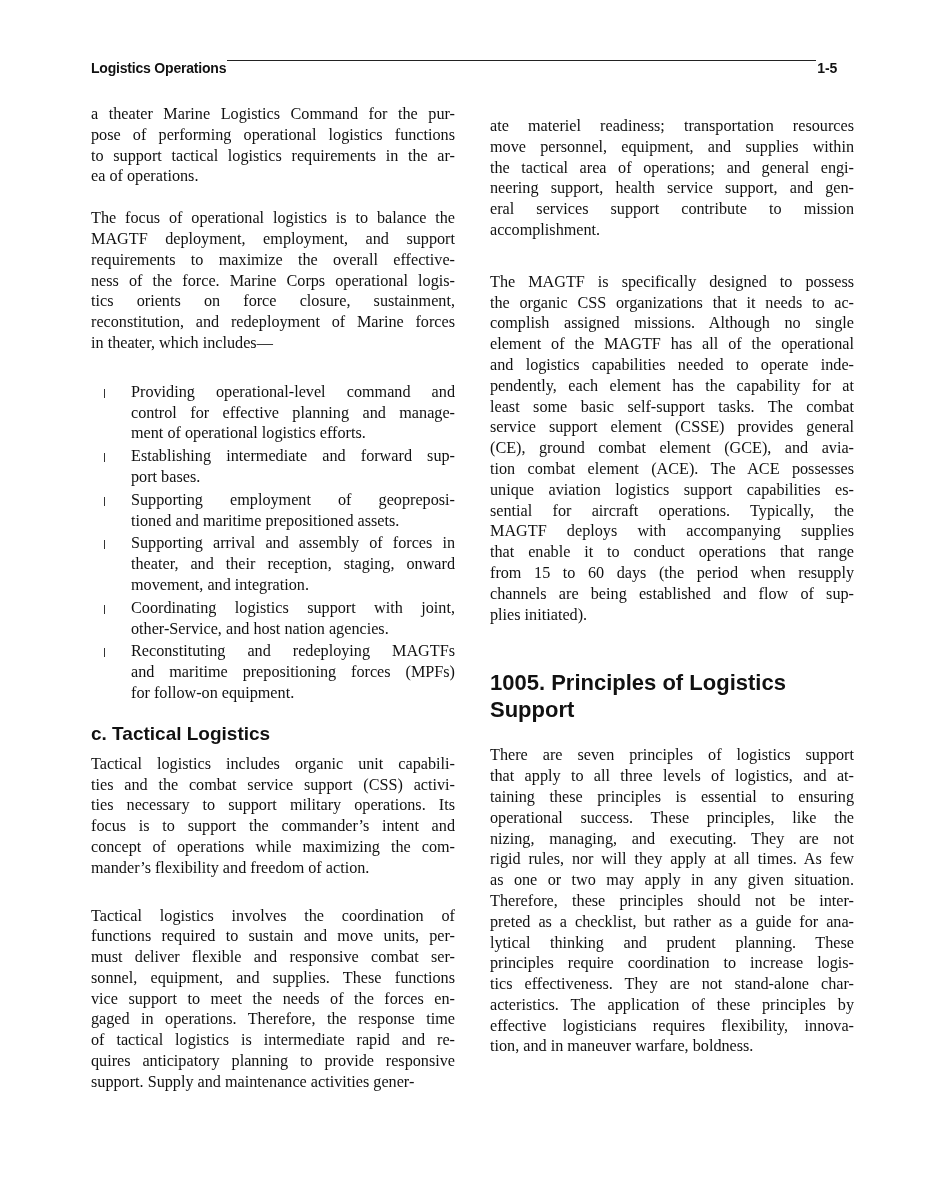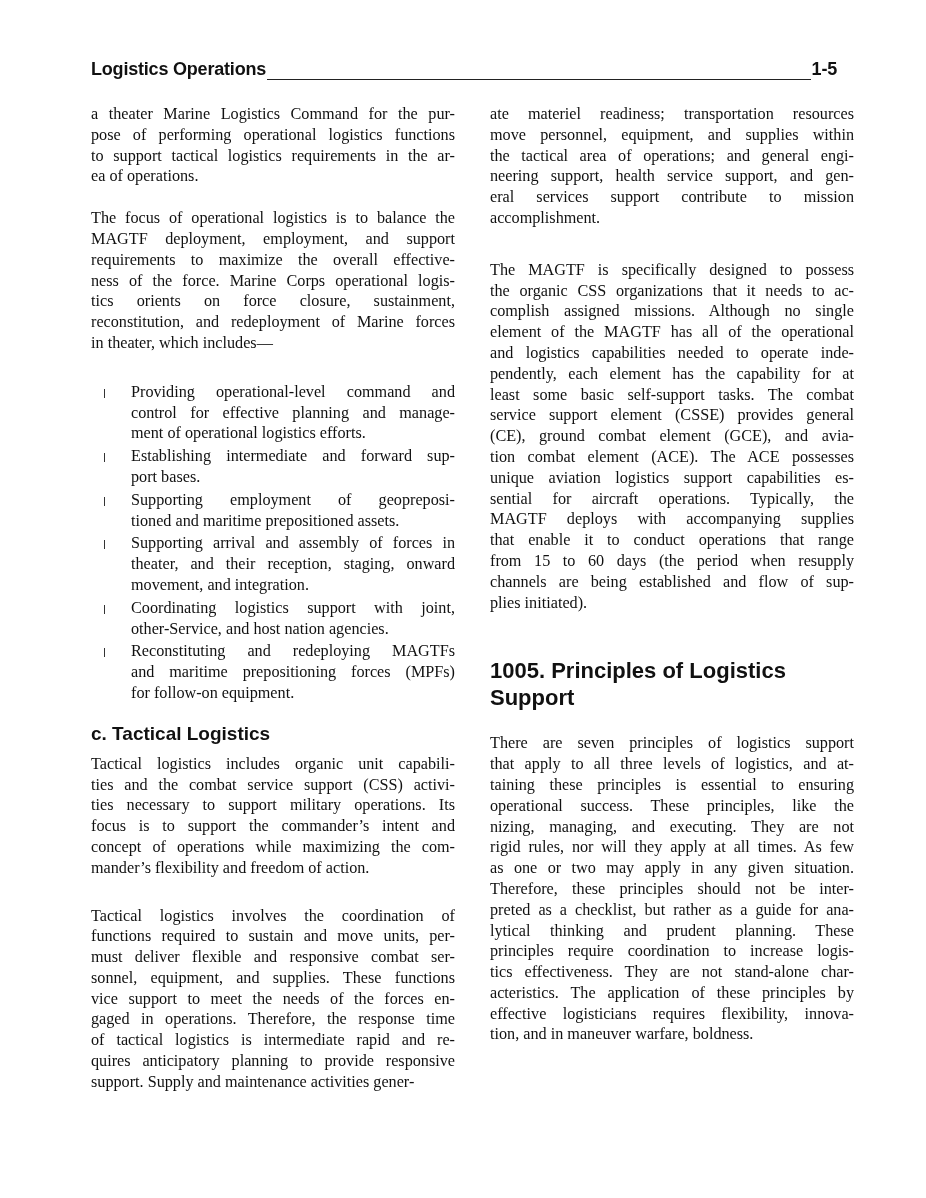--- a/index.html
+++ b/index.html
@@ -1,22 +1,22 @@
 <!DOCTYPE html>
 <html><head>
 <meta charset="utf-8">
 <style>
   html, body { margin: 0; padding: 0; background: #ffffff; }
   body { width: 926px; height: 1198px; position: relative; overflow: hidden; color: #111; }
-  .header { position: absolute; left: 91px; top: 60px; width: 746px; height: 20px; display: flex; align-items: flex-end;
-    font-family: "Liberation Sans", sans-serif; font-weight: bold; font-size: 18px; letter-spacing: -0.2px; }
+  .header { position: absolute; left: 91px; top: 60px; width: 746px; height: 20px; display: flex; align-items: flex-start;
+    font-family: "Liberation Sans", sans-serif; font-weight: bold; font-size: 14px; letter-spacing: -0.2px; }
   .header .rule { flex: 1; border-bottom: 1px solid #222; margin: 0 1px; position: relative; top: 0px; }
   .col { position: absolute; top: 104px; width: 364px; font-family: "Liberation Serif", serif; font-size: 16.2px; line-height: 20.8px; }
   .col.left { left: 91px; }
-  .col.right { left: 490px; }
+  .col.right { left: 490px; margin-top: 12px; }
   .para { margin: 0; }
   .line { display: block; text-align: justify; text-align-last: justify; white-space: nowrap; }
   .line.last { text-align-last: left; }
   .gap { height: 21px; }
   .bullets { margin: 0; padding: 0; list-style: none; }
   .bullet { position: relative; padding-left: 40px; margin-bottom: 2px; }
   .bullet-mark { position: absolute; left: 13px; top: 7px; width: 1px; height: 9px; background: #333; }
   .h3 { font-family: "Liberation Sans", sans-serif; font-weight: bold; font-size: 19px; line-height: 24px; margin: 0; }
   .h2 { font-family: "Liberation Sans", sans-serif; font-weight: bold; font-size: 22px; line-height: 27px; margin: 0; }
 </style>

